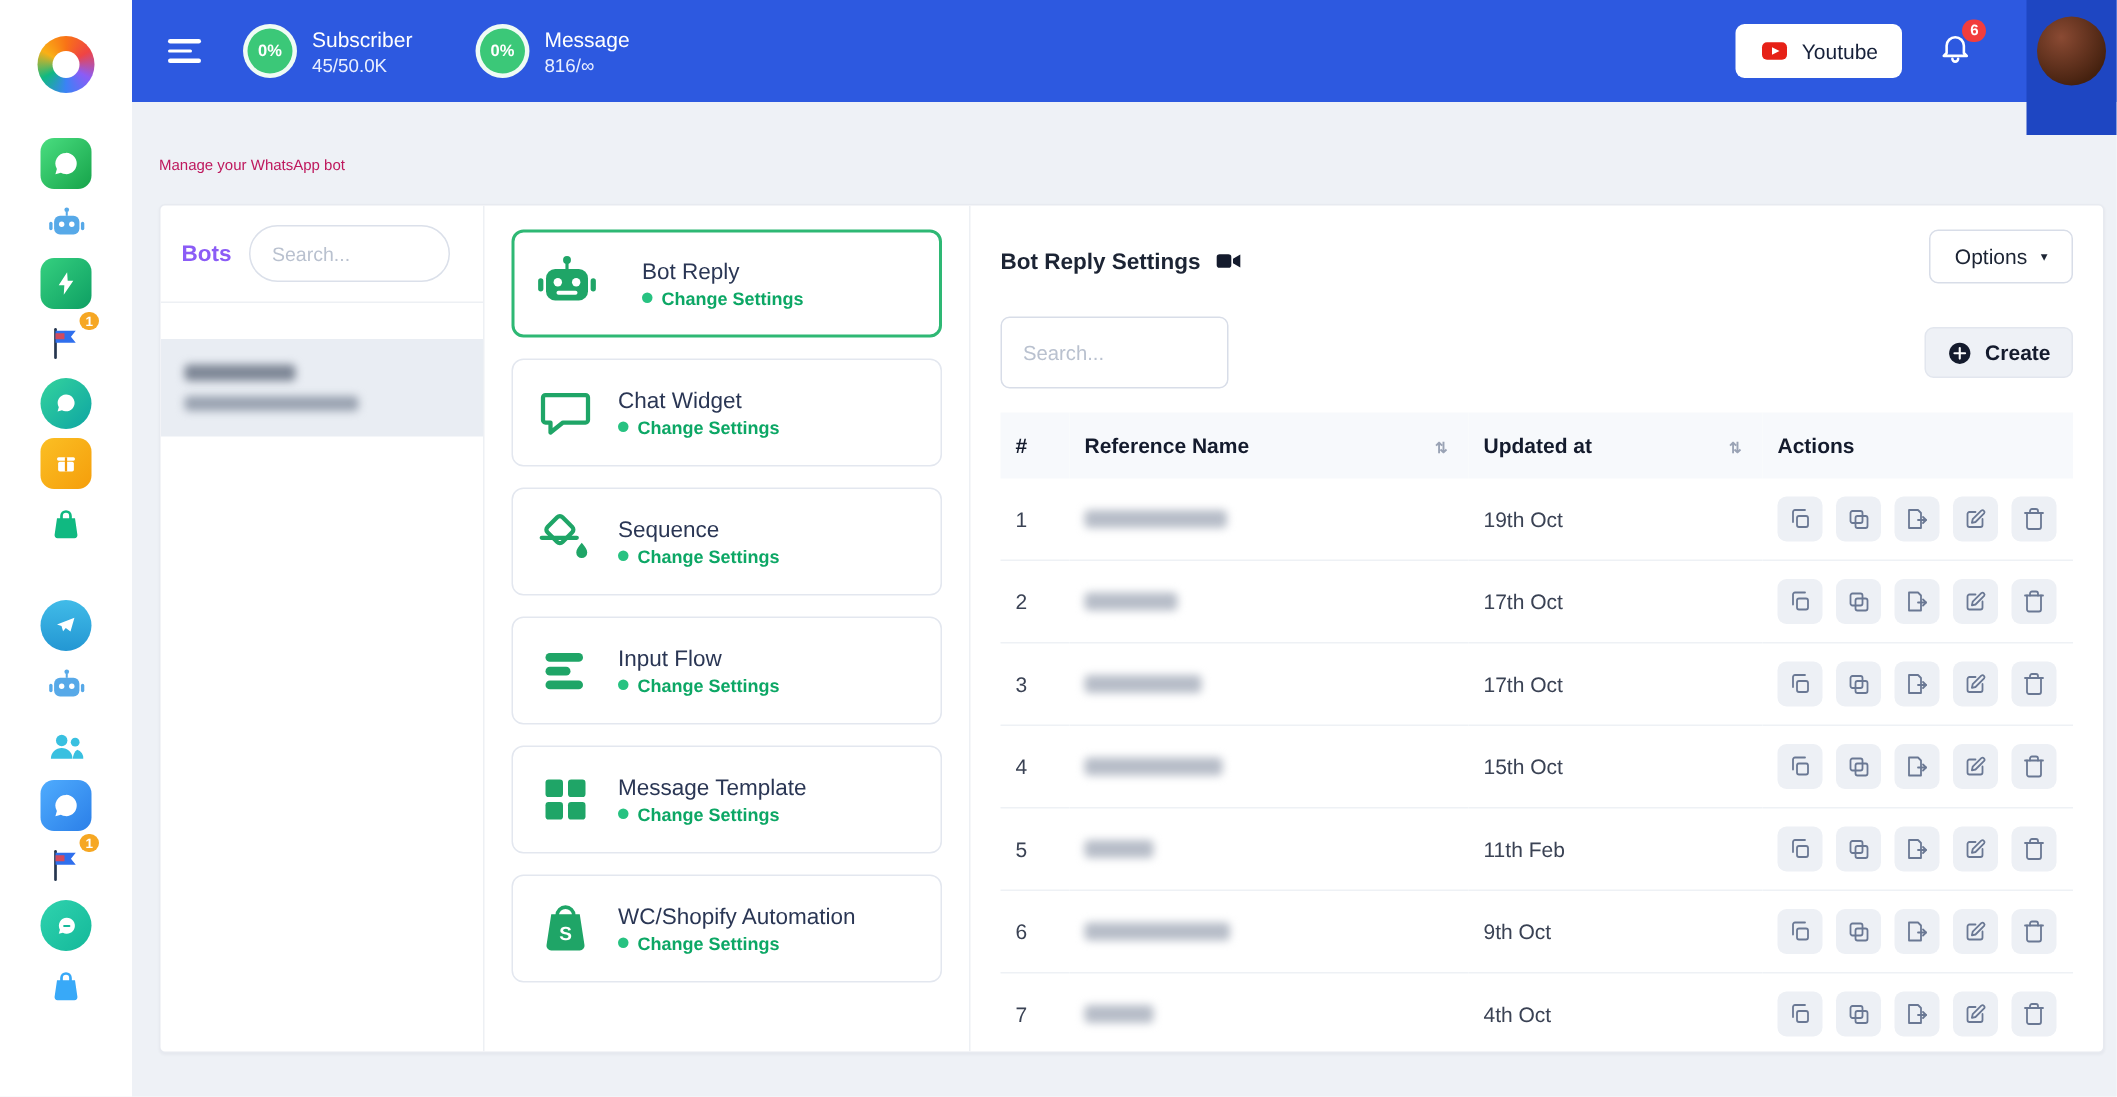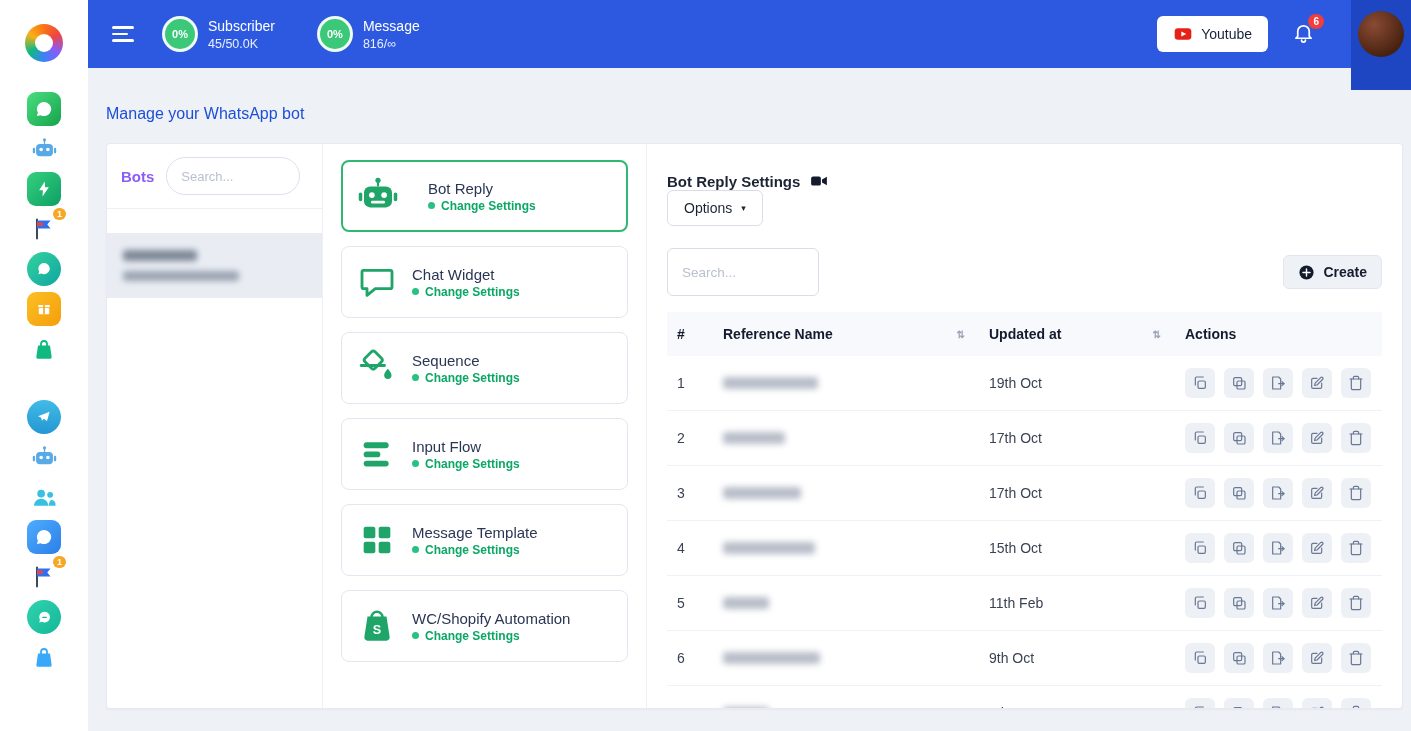--- a/index.html
+++ b/index.html
@@ -46,21 +46,21 @@
   .bell-badge { position:absolute; top:-7px; right:-9px; background:#f23d3d; color:#fff;
     font-size:10px; font-weight:bold; border-radius:9px; padding:2px 5px; }
   .avatar-strip { position:absolute; top:0; right:0; width:60px; height:90px; background:#1e46c2;
     display:flex; justify-content:center; z-index:7; }
   .avatar { width:46px; height:46px; border-radius:50%; margin-top:11px; cursor:pointer;
     background:radial-gradient(circle at 35% 30%, #8a4a33, #45210f 75%); }
 
   
   .content { position:absolute; left:88px; top:68px; right:0; bottom:0; padding:26px 8px 0 18px; }
   .page-title { font-size:25px; font-weight:bold; color:#13192b; letter-spacing:.2px; }
-  .page-subtitle { font-size:16px; color:#1d4ed8; margin-top:11px; }
+  .page-subtitle { font-size:10px; color:#be185d; margin-top:11px; }
 
   .panels { margin-top:20px; background:#fff; border:1px solid #e7eaf0; border-radius:4px;
     display:grid; grid-template-columns:216px 324px 1fr; height:566px;
     box-shadow:0 1px 2px rgba(16,24,40,.04); overflow:hidden; }
   .col { overflow:hidden; }
   .col-bots { border-right:1px solid #edf0f4; }
   .col-settings { border-right:1px solid #edf0f4; padding:16px 18px; }
   .col-reply { padding:16px 20px; }
 
   
@@ -81,38 +81,38 @@
   .setting-card { border:1px solid #e3e7ef; border-radius:8px; height:72px; padding:0 13px;
     display:flex; align-items:center; gap:13px; margin-bottom:14px; background:#fff; cursor:pointer; }
   .setting-card.active { border:2px solid #2eb874;gap:28px; }
   .sc-icon { width:44px; height:44px; flex:none; display:flex; align-items:center; justify-content:center; }
   .sc-label { font-size:15px; color:#2a3654; }
   .sc-link { display:flex; align-items:center; gap:6px; margin-top:2px; cursor:pointer; }
   .sc-dot { width:7px; height:7px; border-radius:50%; background:#27c281; }
   .sc-link-text { font-size:12px; font-weight:bold; color:#0ca765; }
 
   
-  .rp-head { display:flex; justify-content:space-between; align-items:flex-start;flex-direction:column; }
+  .rp-head { display:flex; justify-content:space-between; align-items:flex-start; }
   .rp-title-row { display:flex; align-items:center; gap:10px; margin-top:12px; }
   .rp-title { font-size:15px; font-weight:bold; color:#1c2434; }
   .options-btn { height:36px; border:1px solid #d8dde8; background:#fff; border-radius:6px;
     padding:0 16px; font-size:14px; color:#1c2434; display:flex; align-items:center; gap:9px;
     cursor:pointer; font-family:inherit; }
   .caret { font-size:9px; color:#1c2434; }
   .rp-toolbar { display:flex; justify-content:space-between; align-items:center; margin-top:22px; }
   .rp-search { width:152px; height:48px; border:1px solid #d8dde8; border-radius:6px;
     padding:0 14px; font-size:13.5px; outline:none; font-family:inherit; }
   .create-btn { height:34px; background:#eef1f6; border:1px solid #e2e6ee; border-radius:6px;
     padding:0 14px; display:flex; align-items:center; gap:8px; font-size:14px; font-weight:bold;
     color:#141b2d; cursor:pointer; font-family:inherit; }
 
   table { width:100%; border-collapse:collapse; margin-top:16px; table-layout:fixed; }
   thead th { background:#f7f9fc; text-align:left; font-size:14px; color:#141b2d;
     padding:14px 10px; cursor:pointer; }
-  .th-flex { display:flex; align-items:center; justify-content:space-between; }
+  .th-flex { display:flex; align-items:flex-end; justify-content:space-between; }
   .sort-ic { font-size:10px; color:#9aa3b5; padding-right:4px; }
   tbody td { padding:12px 10px; border-bottom:1px solid #eef1f5; font-size:14px; color:#3a4254;
     height:51px; vertical-align:middle; }
   .redacted { height:12px; background:#b7bdc8; }
   tr.r1 .redacted{width:95px} tr.r2 .redacted{width:62px} tr.r3 .redacted{width:78px}
   tr.r4 .redacted{width:92px} tr.r5 .redacted{width:46px} tr.r6 .redacted{width:97px}
   tr.r7 .redacted{width:46px}
   .actions { display:flex; gap:9px; }
   .act-btn { width:30px; height:30px; border-radius:6px; background:#edf0f5; border:none;
     color:#6a7894; display:flex; align-items:center; justify-content:center; cursor:pointer; }

